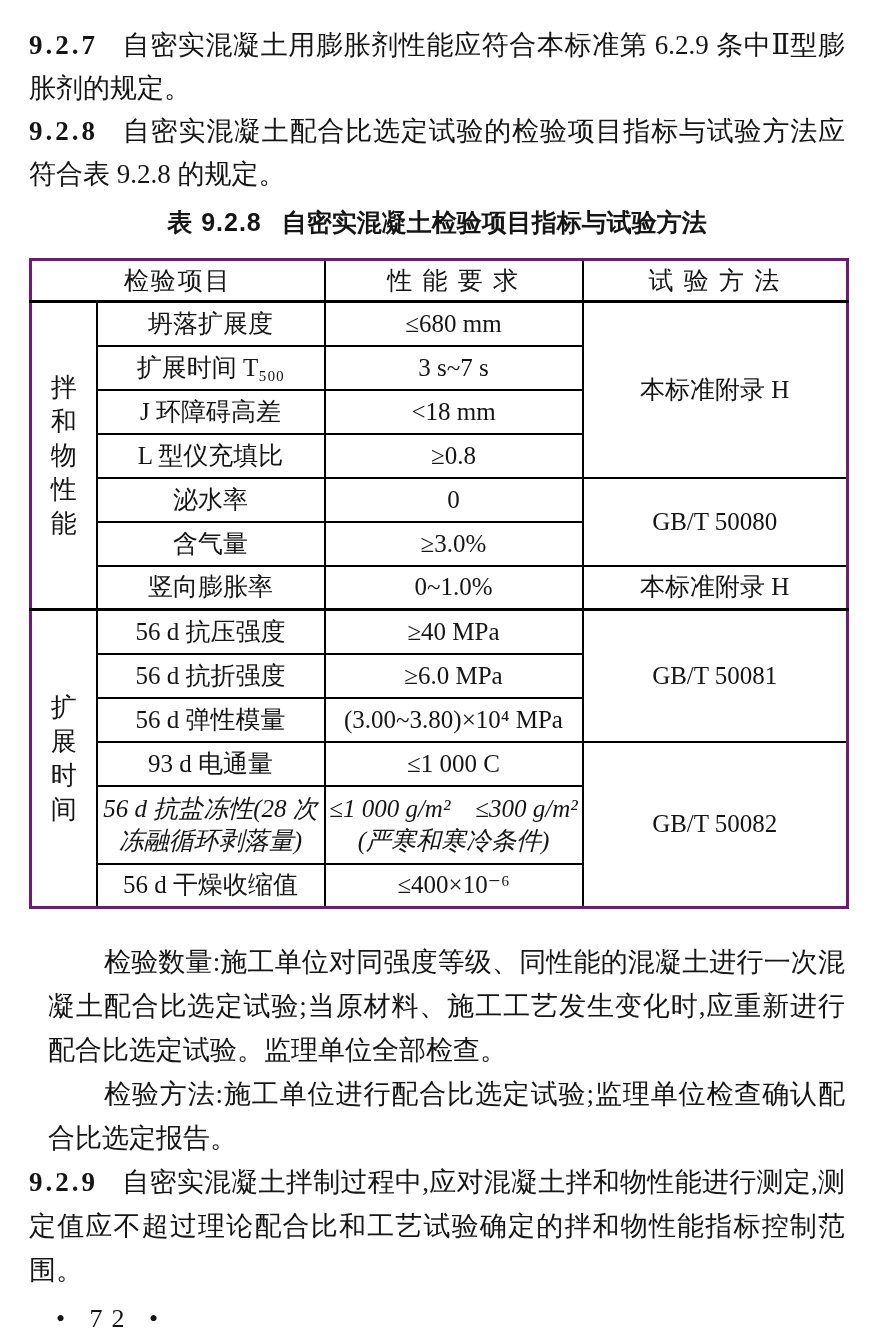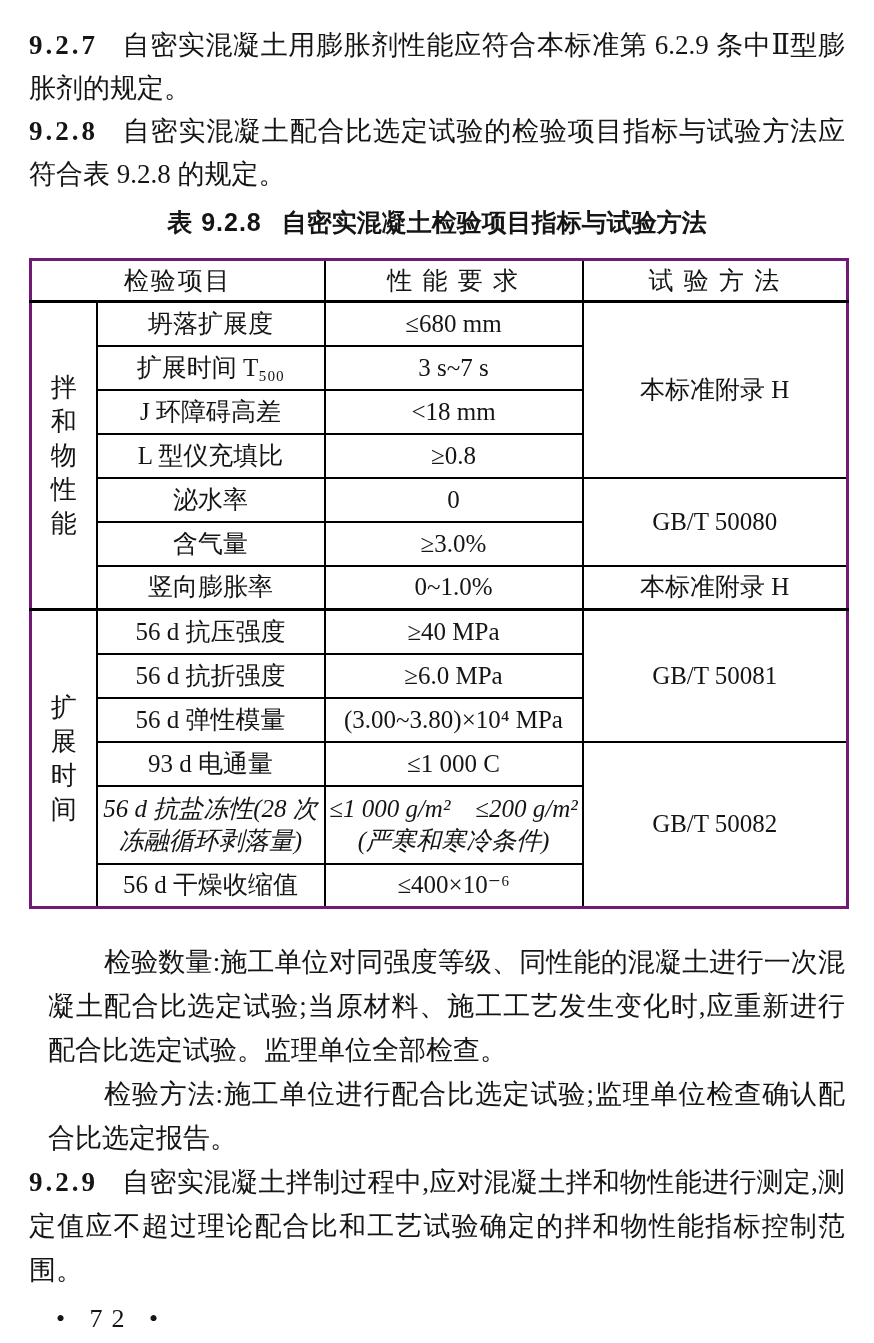--- a/index.html
+++ b/index.html
@@ -160,21 +160,21 @@
       <td>(3.00~3.80)×10⁴ MPa</td>
     </tr>
     <tr>
       <td>93 d 电通量</td>
       <td>≤1 000 C</td>
       <td rowspan="3">GB/T 50082</td>
     </tr>
     <tr>
       <td class="tall pre">56 d 抗盐冻性(28 次
 冻融循环剥落量)</td>
-      <td class="tall pre">≤1 000 g/m²　≤200 g/m²
+      <td class="tall pre">≤1 000 g/m²　≤300 g/m²
 (严寒和寒冷条件)</td>
     </tr>
     <tr>
       <td>56 d 干燥收缩值</td>
       <td>≤400×10⁻⁶</td>
     </tr>
   </tbody>
     </table>
 
   <div class="notes">

